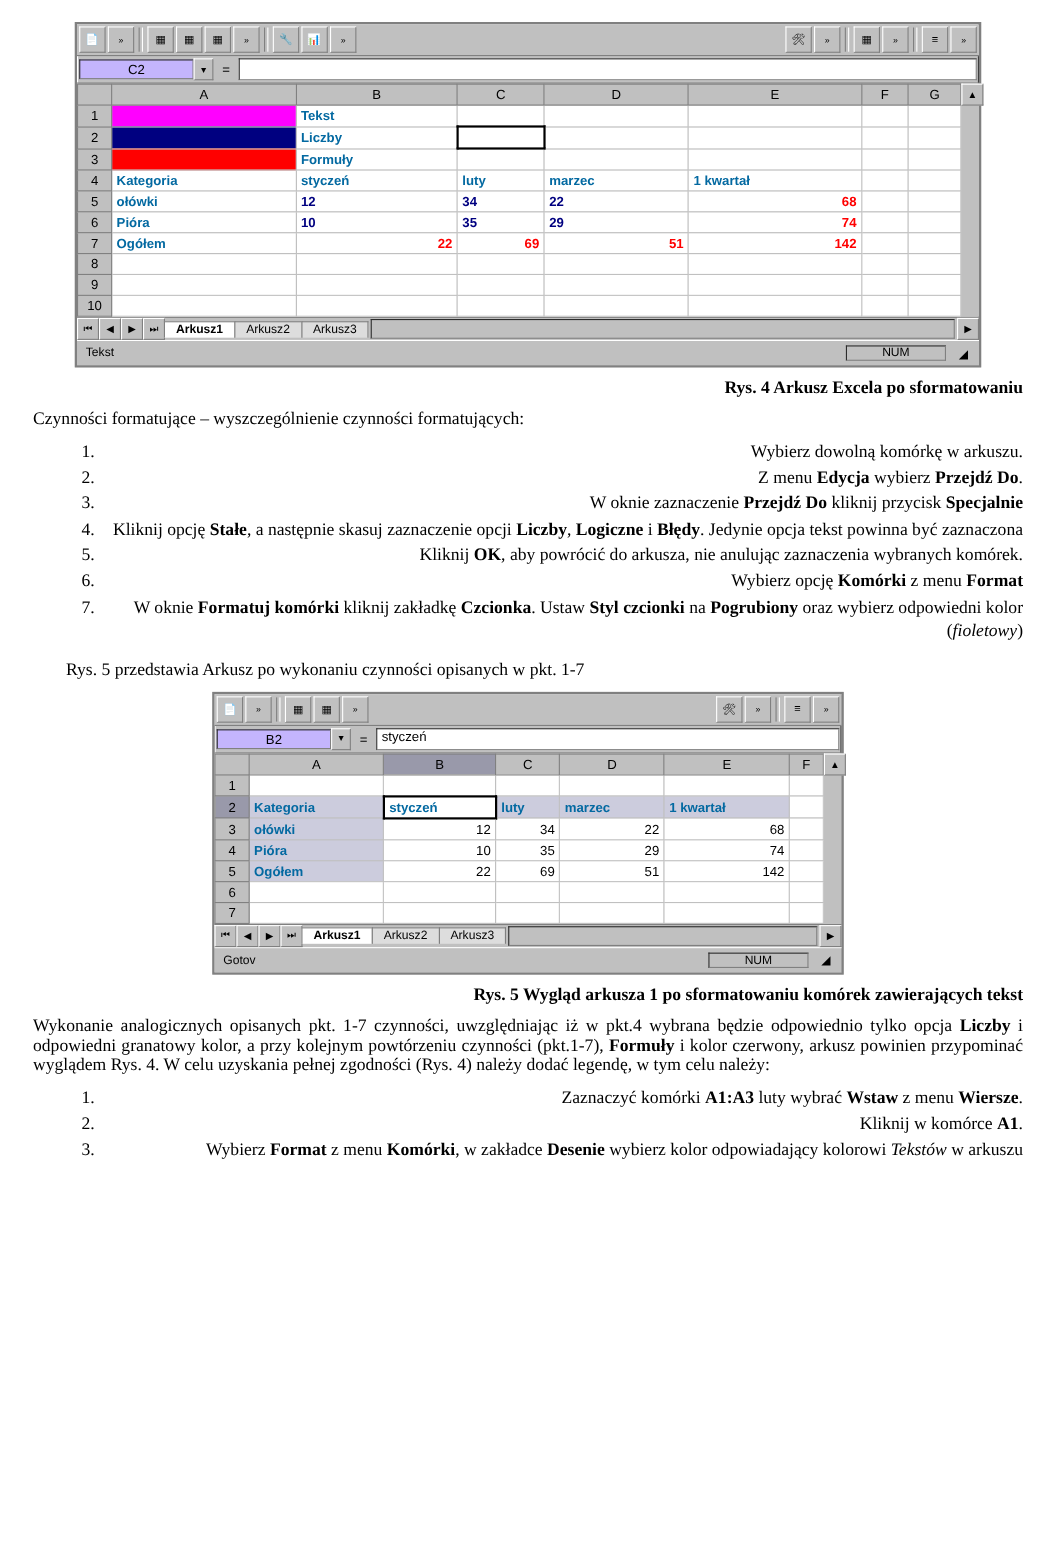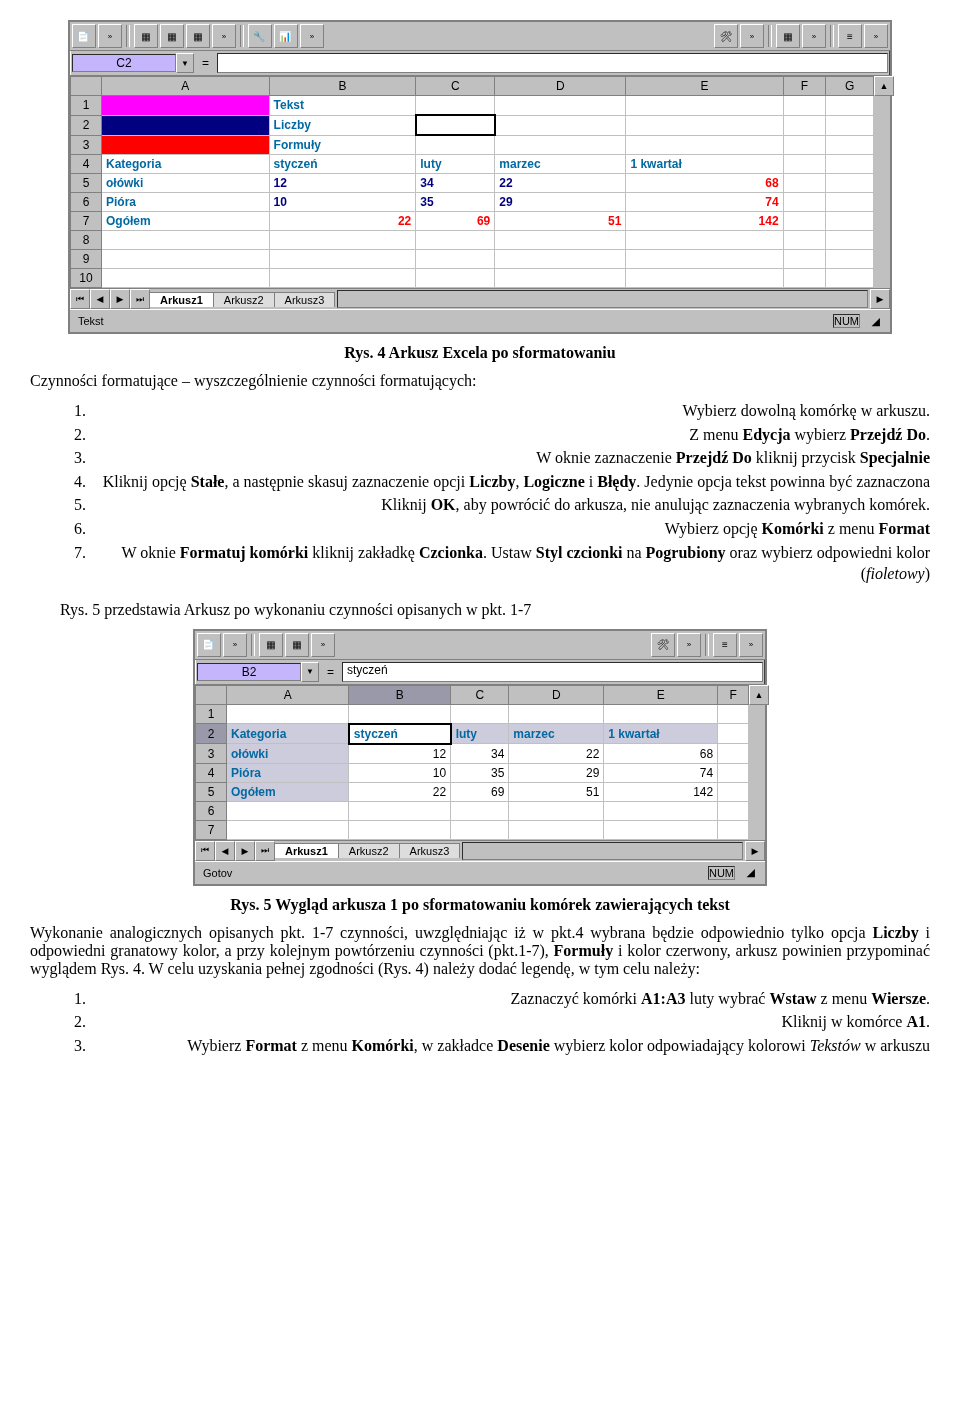--- a/index.html
+++ b/index.html
@@ -83,25 +83,25 @@
   .sel-cell { border:2px solid #000 !important; }
   .sel-header { background:#99a !important; }
   .tabs {
     background:#c0c0c0; display:flex; align-items:center; border-top:1px solid #808080; height:20px;
   }
   .tabbtn { width:18px; height:18px; background:#c0c0c0; border:1px solid; border-color:#fff #808080 #808080 #fff; display:flex;align-items:center;justify-content:center; font-size:9px;}
   .sheet-tab { padding:1px 10px; font-size:11px; border:1px solid #808080; background:#ddd; border-bottom:none; margin-left:-1px;}
   .sheet-tab.active { background:#fff; font-weight:bold;}
   .hscroll { flex:1; background:#c0c0c0; border:1px inset #808080; height:16px; margin:0 2px;}
   .statusbar { background:#c0c0c0; border-top:1px solid #fff; padding:2px 8px; display:flex; font-size:11px; height:18px; align-items:center;}
-  .status-seg { border:1px inset #808080; padding:0 0; margin-left:auto;}
+  .status-seg { border:1px inset #808080; padding:0 32px; margin-left:auto;}
   .vscroll { width:16px; background:#c0c0c0; }
   .gridbody { display:flex; }
   .gridmain { flex:1; overflow:hidden;}
-  .caption { text-align:center; font-weight:bold; margin:8px 0 10px; }
+  .caption { text-align:right; font-weight:bold; margin:8px 0 10px; }
   .body-text { text-align: justify; margin:10px 0;}
   .u { }
   ol { margin:6px 0 16px; padding-left:60px;}
   ol li { margin:2px 0; line-height:1.35;text-align:right;}
   .italic { font-style: italic;}
   .chev { font-size:8px; }
   .resize-grip{ width:18px; display:flex; align-items:flex-end; justify-content:flex-end; padding:2px;}
 </style>
 </head>
 <body>

